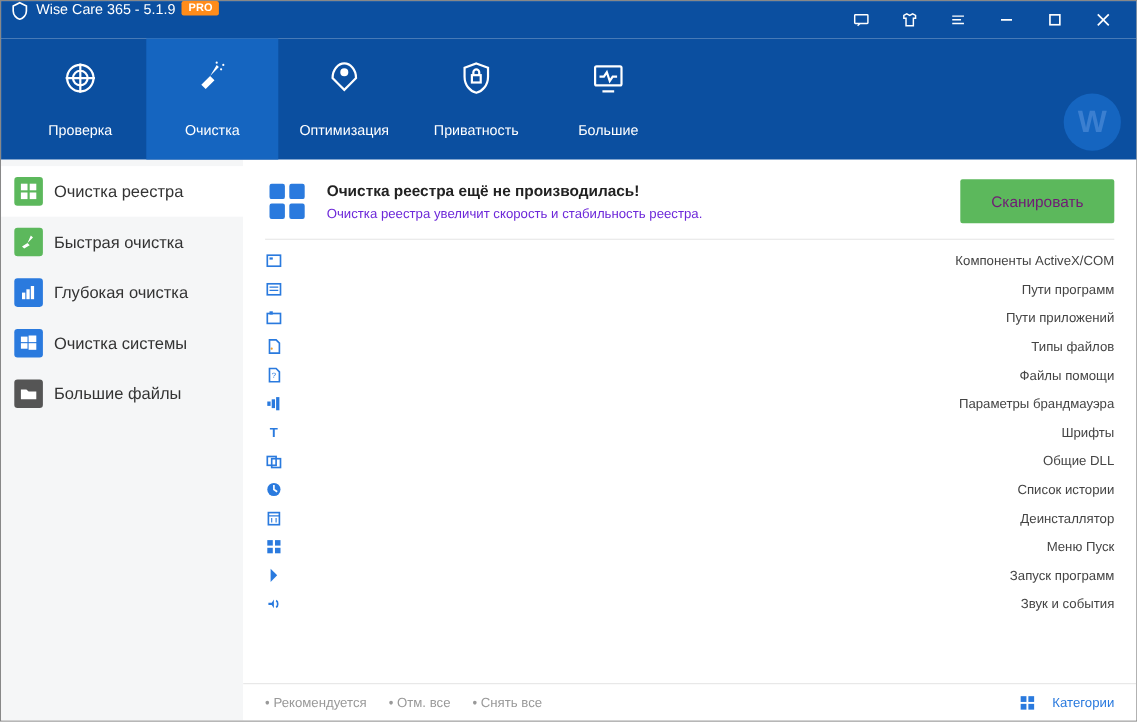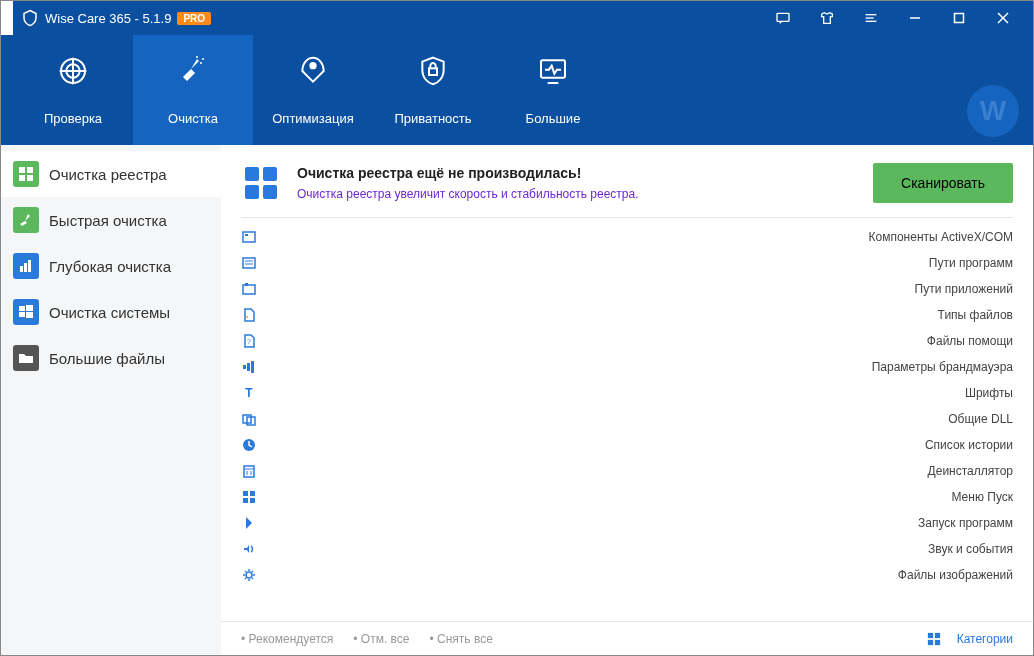--- a/index.html
+++ b/index.html
@@ -1,18 +1,18 @@
 <!DOCTYPE html>
 <html><head>
 <meta charset="utf-8">
 <style>
 * { margin: 0; padding: 0; box-sizing: border-box; font-family: 'Segoe UI', Tahoma, sans-serif; }
 body { background: #fff; }
 .window { width: 1034px; height: 656px; border: 1px solid #888; display: flex; flex-direction: column; background: #fff; position: relative; }
-.titlebar { height: 34px; background: #0b4fa0; display: flex; align-items: center; padding: 0 8px; color: #fff; margin-left: 12px; }
+.titlebar { height: 34px; background: #0b4fa0; display: flex; align-items: flex-start; padding: 0 8px; color: #fff; }
 .titlebar .logo { margin-right: 6px; display: flex; align-items: center; }
 .titlebar .title { font-size: 13px; font-weight: 400; }
 .titlebar .pro { background: #ff8c1a; color: #fff; font-size: 10px; font-weight: bold; padding: 1px 6px; margin-left: 6px; border-radius: 2px; }
 .titlebar .spacer { flex: 1; }
 .titlebar .winbtn { width: 44px; height: 34px; display: flex; align-items: center; justify-content: center; color: #fff; cursor: pointer; }
 .navbar { height: 110px; background: #0b4fa0; display: flex; align-items: stretch; padding: 0 12px; position: relative; }
 .navtab { width: 120px; display: flex; flex-direction: column; align-items: center; justify-content: center; color: #fff; cursor: pointer; gap: 24px; }
 .navtab.active { background: #1565c0; }
 .navtab .icon { height: 32px; display: flex; align-items: center; justify-content: center; }
 .navtab .label { font-size: 13px; }
@@ -22,21 +22,21 @@
 .sideitem { display: flex; align-items: center; gap: 10px; padding: 10px 12px; cursor: pointer; font-size: 15px; color: #333; }
 .sideitem.active { background: #fff; }
 .sideitem .sicon { width: 26px; height: 26px; border-radius: 3px; display: flex; align-items: center; justify-content: center; color: #fff; flex-shrink: 0; }
 .main { flex: 1; display: flex; flex-direction: column; background: #fff; overflow: hidden; }
 .header-row { display: flex; align-items: center; padding: 18px 20px 14px 20px; gap: 16px; }
 .header-icon { width: 40px; height: 40px; display: flex; flex-wrap: wrap; gap: 4px; align-content: center; justify-content: center; }
 .header-icon .sq { width: 14px; height: 14px; background: #2a7ade; border-radius: 2px; }
 .header-text { flex: 1; }
 .header-text .ht1 { font-size: 14px; font-weight: bold; color: #222; margin-bottom: 6px; }
 .header-text .ht2 { font-size: 12px; color: #6d28d9; }
-.scan-btn { background: #5cb85c; color: #000000; border: none; padding: 12px 28px; font-size: 14px; cursor: pointer; border-radius: 2px; }
+.scan-btn { background: #5cb85c; color: #701a75; border: none; padding: 12px 28px; font-size: 14px; cursor: pointer; border-radius: 2px; }
 .separator { height: 1px; background: #e6e6e6; margin: 0 20px; }
 .list { flex: 1; overflow-y: auto; padding: 6px 0; }
 .listitem { display: flex; align-items: center; gap: 24px; padding: 5px 20px; font-size: 12px; color: #444; cursor: pointer; justify-content: space-between; }
 .listitem .licon { width: 16px; height: 16px; display: flex; align-items: center; justify-content: center; color: #2a7ade; flex-shrink: 0; }
 .footer { height: 34px; border-top: 1px solid #e6e6e6; display: flex; align-items: center; padding: 0 20px; font-size: 12px; color: #999; gap: 20px; }
 .footer .flink { cursor: pointer; }
 .footer .flink::before { content: "• "; }
 .footer .fspacer { flex: 1; }
 .footer .cat { color: #2a7ade; cursor: pointer; display: flex; align-items: center; gap: 16px; }
 </style>
@@ -329,36 +329,20 @@
           </div>
           <div class="listitem">
             <span class="licon">
               <svg width="16" height="16" viewBox="0 0 16 16">
                 <path d="M3 7 L6 7 L8 4 L8 12 L6 9 L3 9 Z" fill="#2a7ade"></path>
                 <path d="M10 5 C12 6 12 10 10 11" fill="none" stroke="#2a7ade" stroke-width="1.5"></path>
               </svg>
             </span>
             <span>Звук и события</span>
           </div>
-          <div class="listitem">
-            <span class="licon">
-              <svg width="16" height="16" viewBox="0 0 16 16">
-                <circle cx="8" cy="8" r="3" fill="none" stroke="#2a7ade" stroke-width="1.5"></circle>
-                <line x1="8" y1="2" x2="8" y2="4" stroke="#2a7ade" stroke-width="1.5"></line>
-                <line x1="8" y1="12" x2="8" y2="14" stroke="#2a7ade" stroke-width="1.5"></line>
-                <line x1="2" y1="8" x2="4" y2="8" stroke="#2a7ade" stroke-width="1.5"></line>
-                <line x1="12" y1="8" x2="14" y2="8" stroke="#2a7ade" stroke-width="1.5"></line>
-                <line x1="4" y1="4" x2="5" y2="5" stroke="#2a7ade" stroke-width="1.5"></line>
-                <line x1="11" y1="11" x2="12" y2="12" stroke="#2a7ade" stroke-width="1.5"></line>
-                <line x1="4" y1="12" x2="5" y2="11" stroke="#2a7ade" stroke-width="1.5"></line>
-                <line x1="11" y1="5" x2="12" y2="4" stroke="#2a7ade" stroke-width="1.5"></line>
-              </svg>
-            </span>
-            <span>Файлы изображений</span>
-          </div>
         </div>
 
       <div class="footer">
         <span class="flink">Рекомендуется</span>
         <span class="flink">Отм. все</span>
         <span class="flink">Снять все</span>
         <span class="fspacer"></span>
         <span class="cat">
           <svg width="14" height="14" viewBox="0 0 16 16">
               <rect x="1" y="1" width="6" height="6" fill="#2a7ade"></rect>

